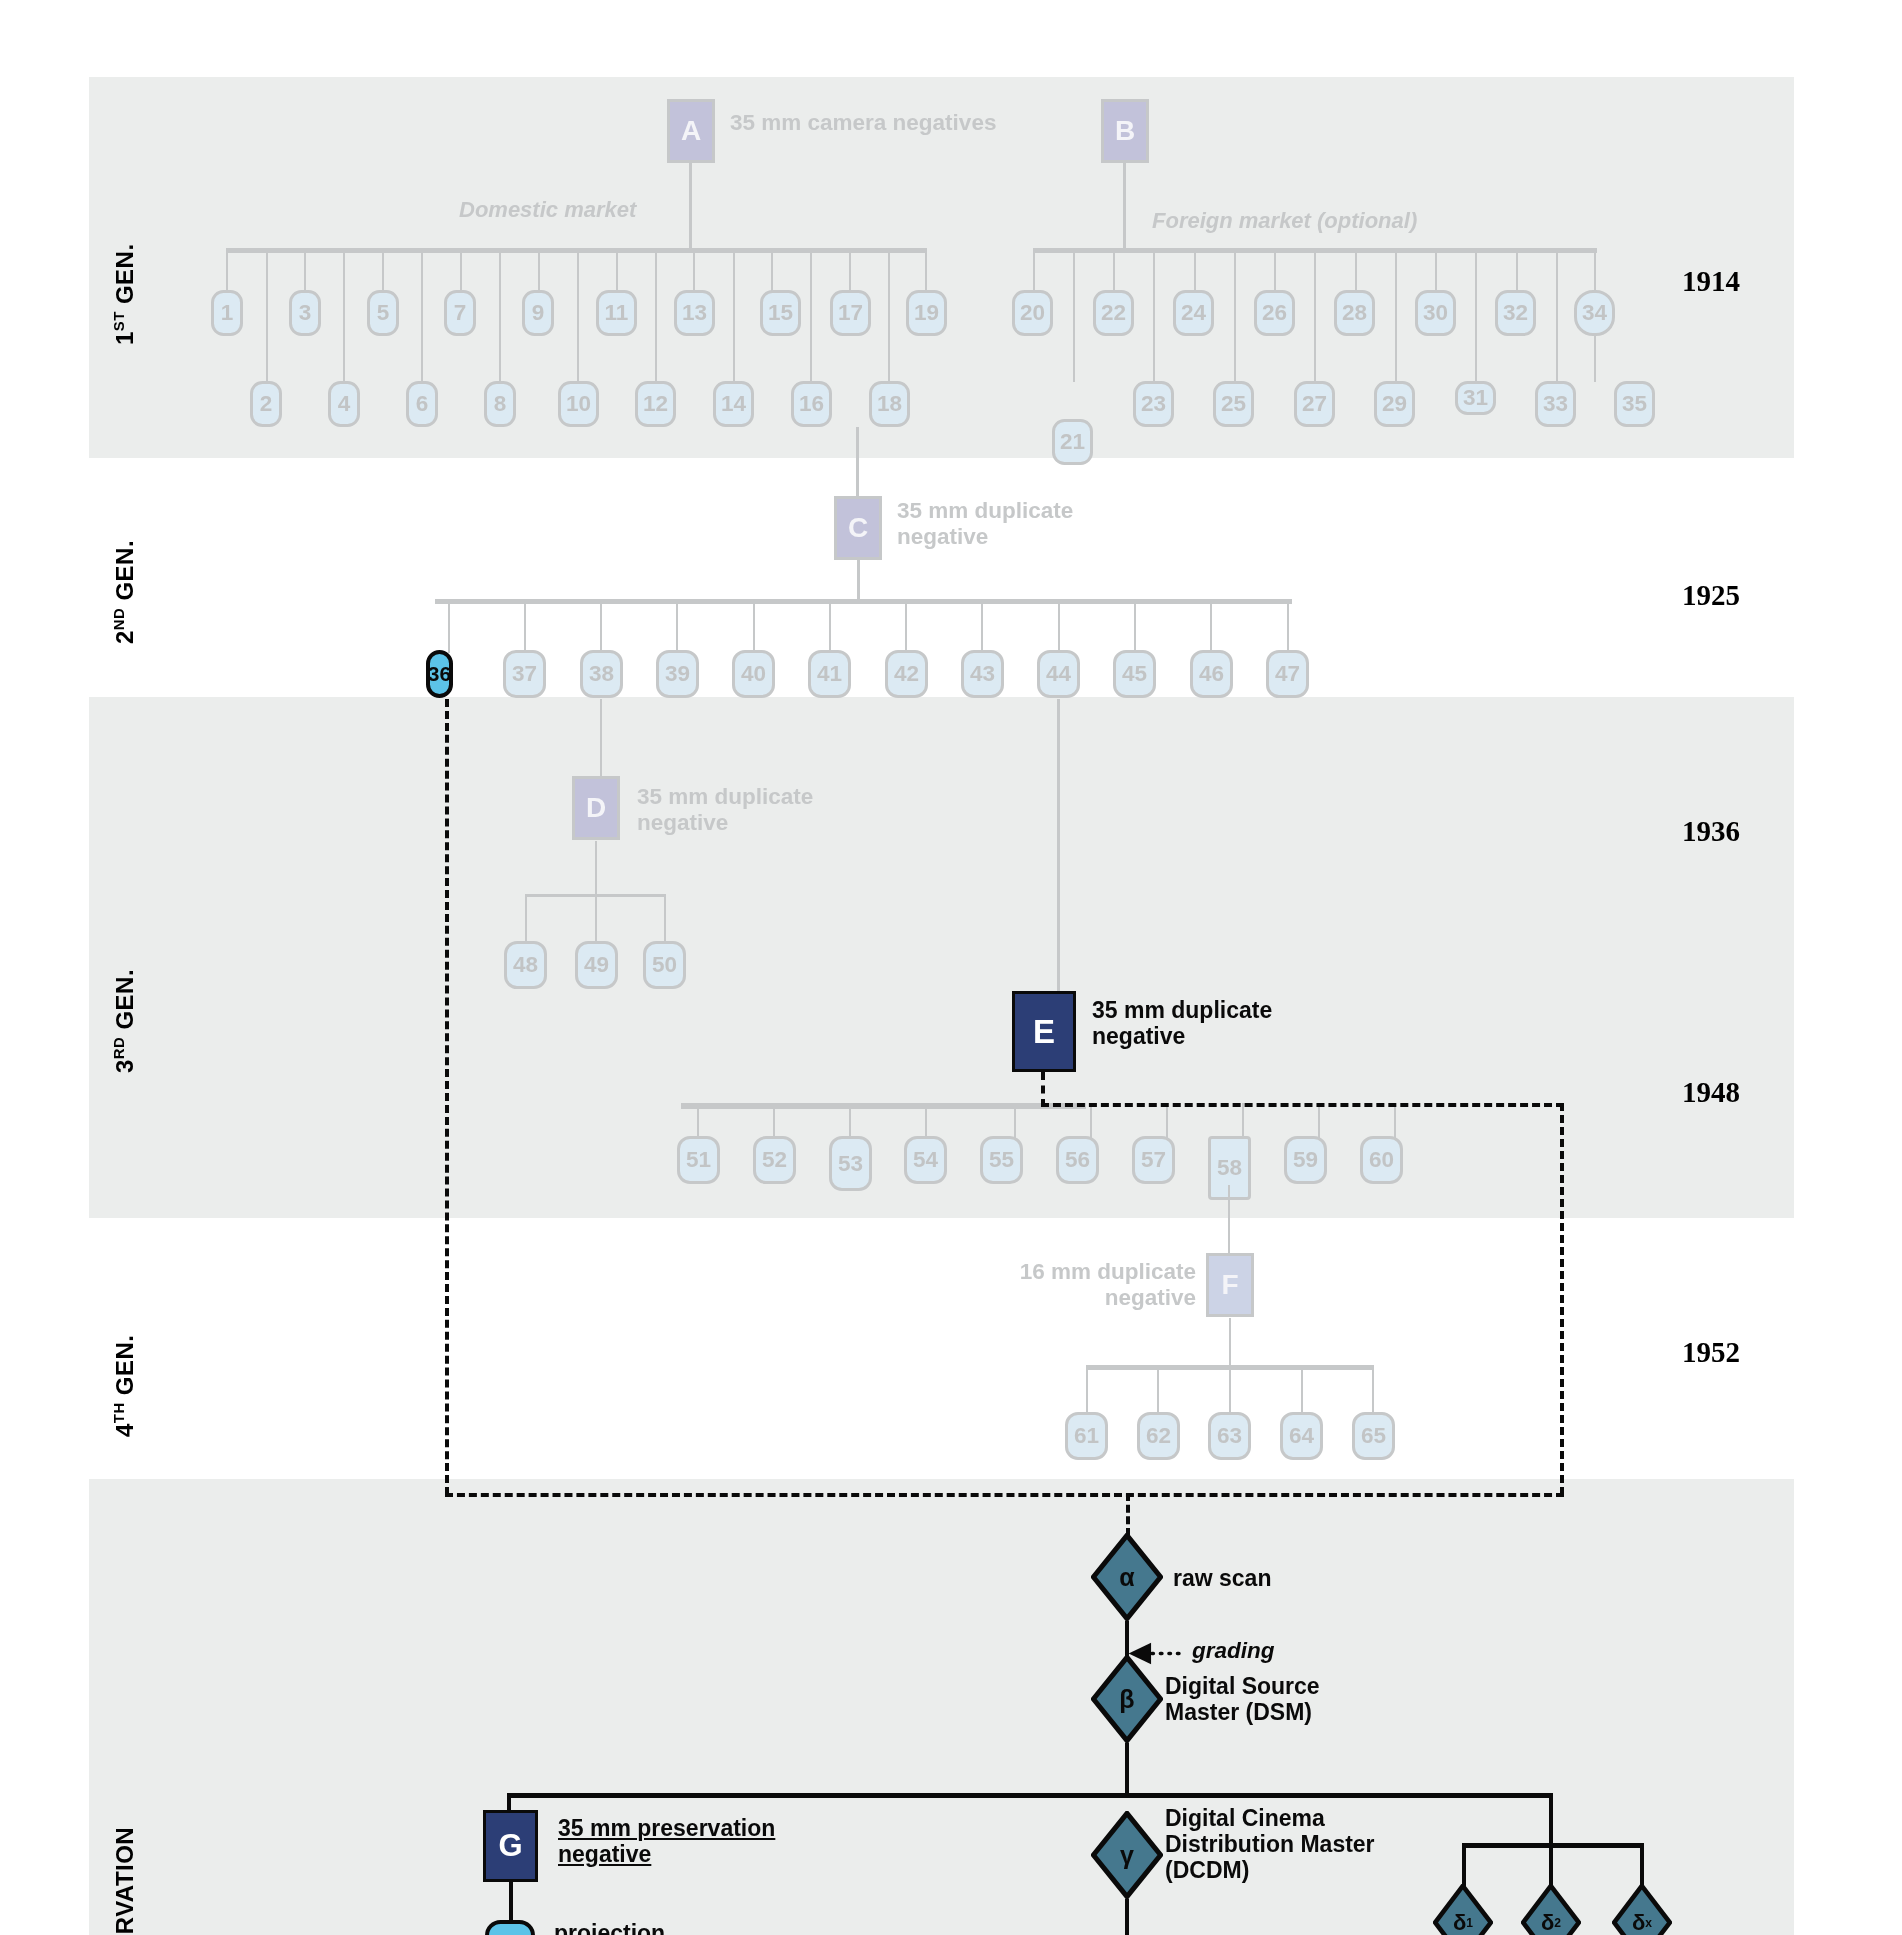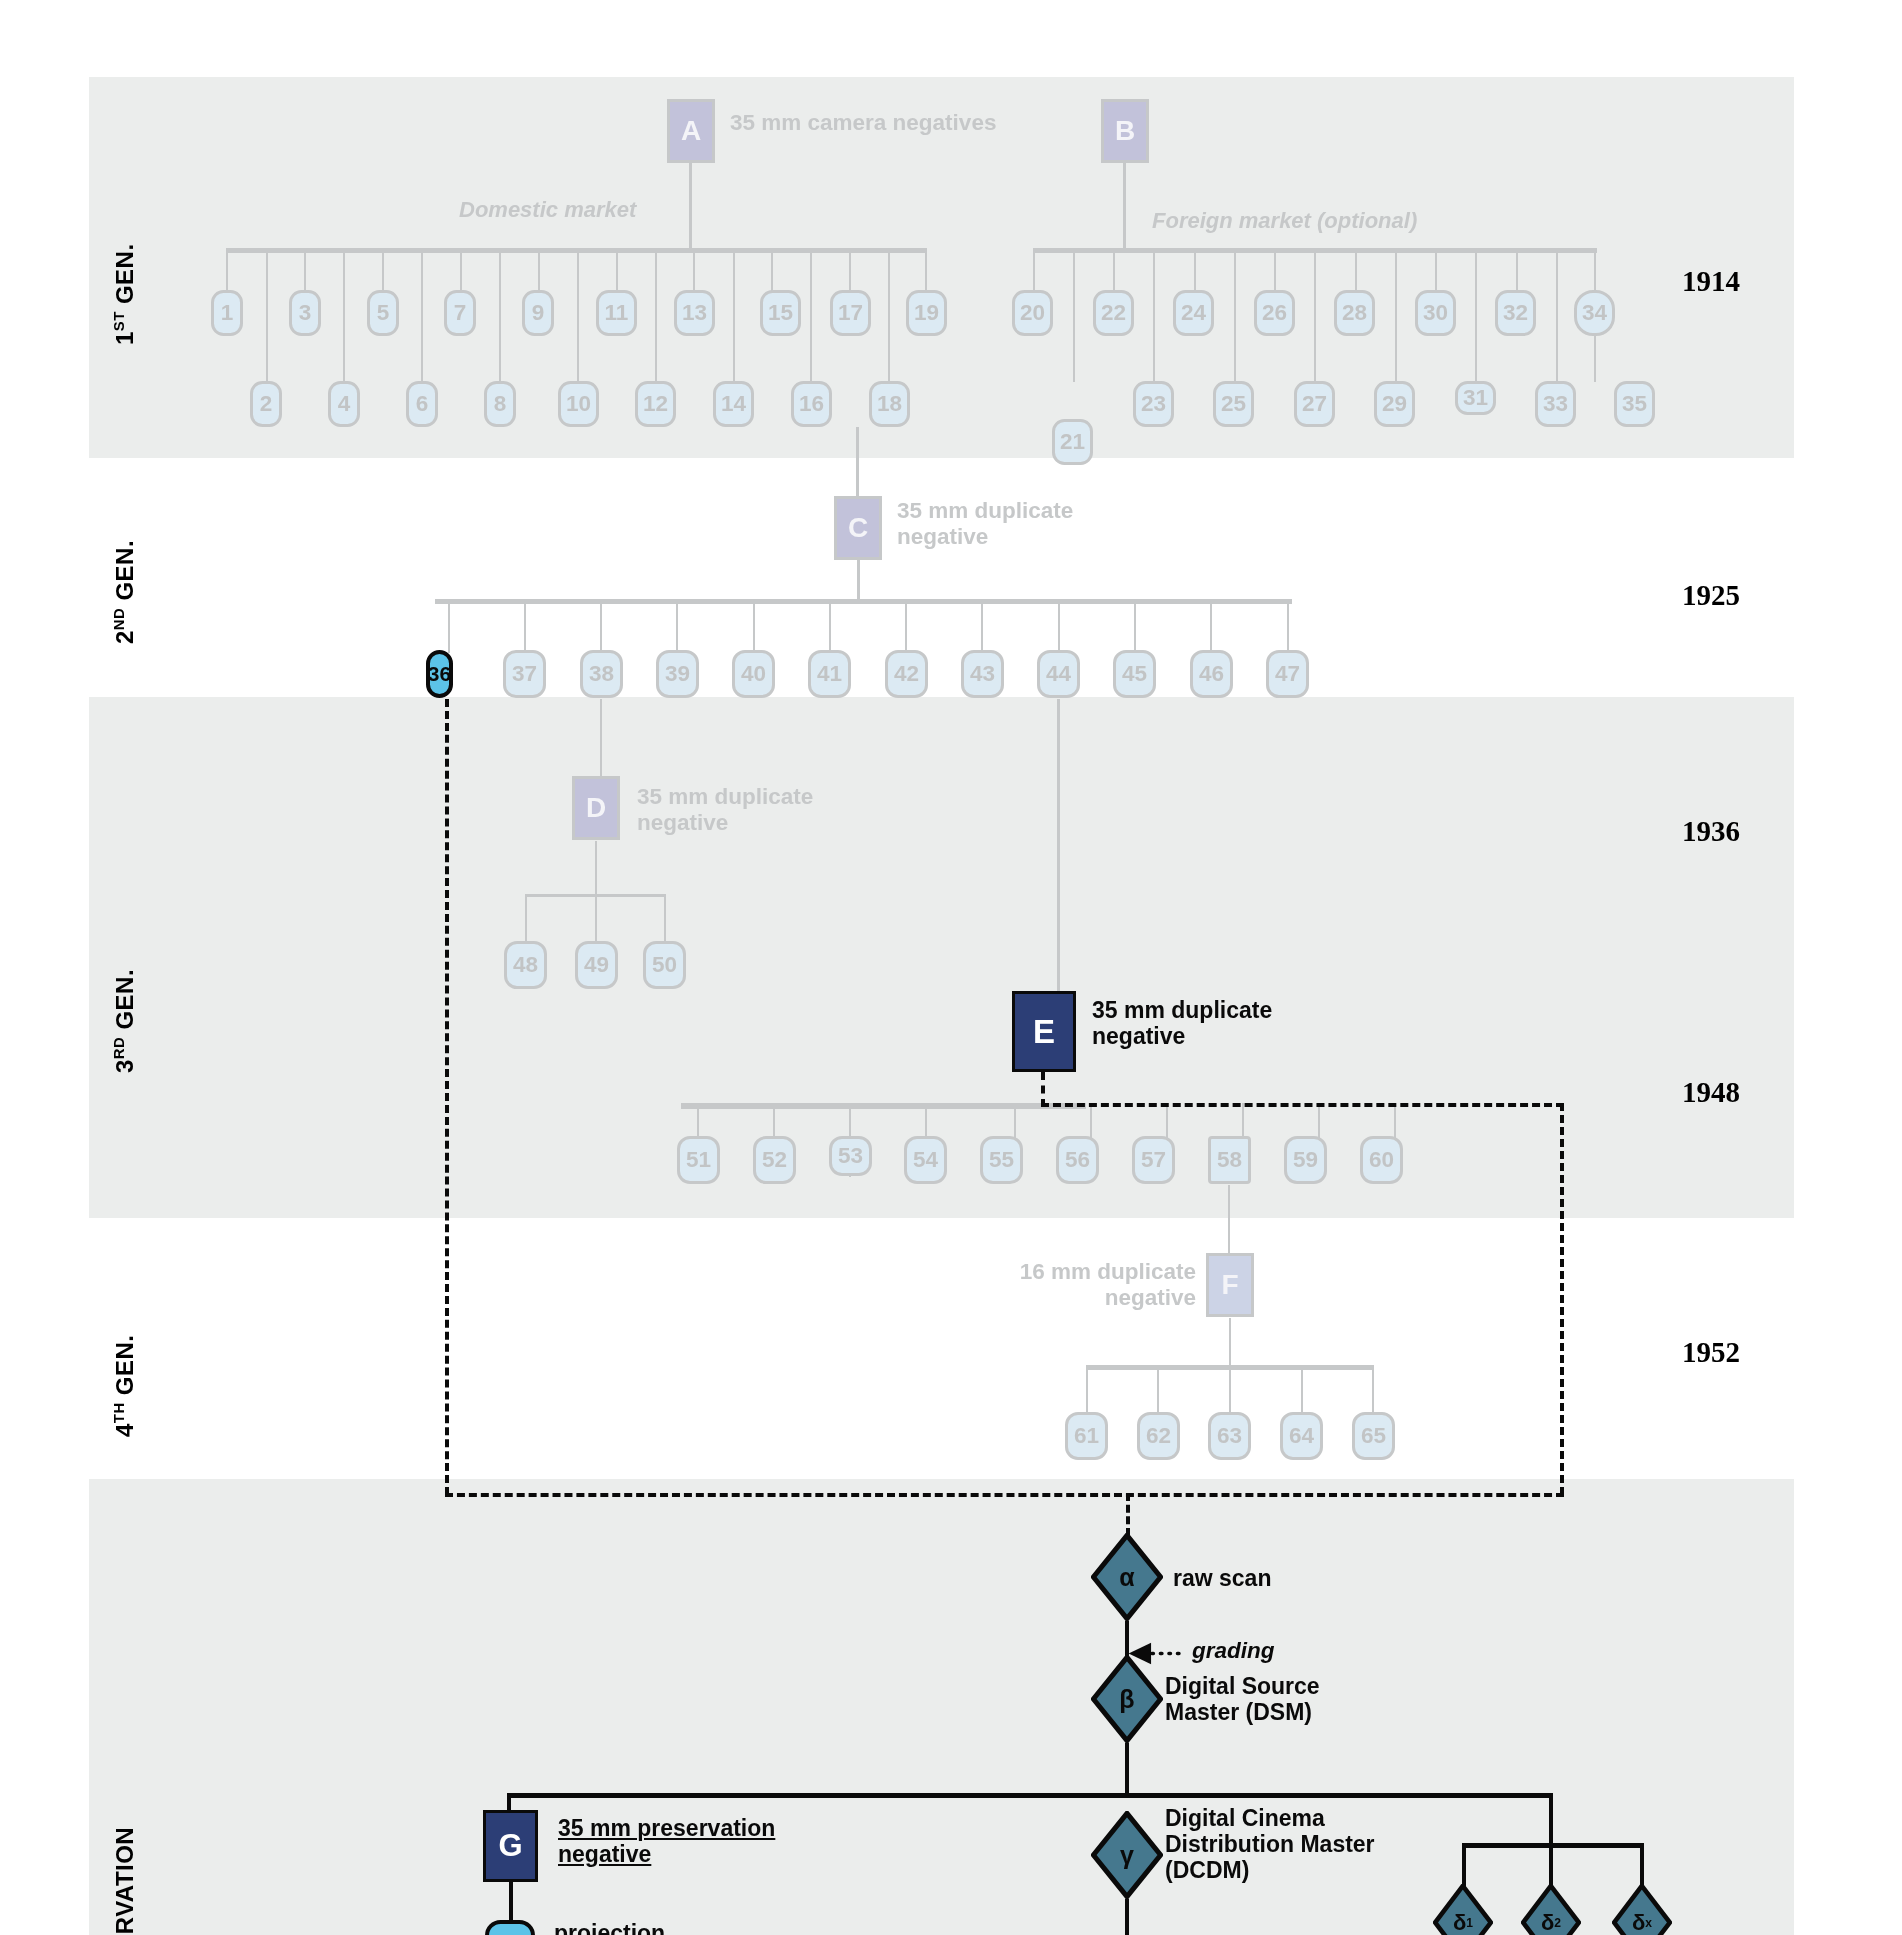--- a/index.html
+++ b/index.html
@@ -261,26 +261,26 @@
   <div class="ln" style="left:925px;top:1103px;width:2.3px;height:74px;"></div>
   <div class="ln" style="left:1014px;top:1103px;width:2.3px;height:74px;"></div>
   <div class="ln" style="left:1090px;top:1103px;width:2.3px;height:74px;"></div>
   <div class="ln" style="left:1166px;top:1103px;width:2.3px;height:74px;"></div>
   <div class="ln" style="left:1242px;top:1103px;width:2.3px;height:74px;"></div>
   <div class="ln" style="left:1318px;top:1103px;width:2.3px;height:74px;"></div>
   <div class="ln" style="left:1394px;top:1103px;width:2.3px;height:74px;"></div>
 
   <div class="posnode faded" style="left:677px;top:1136px;width:43px;height:48px;border-radius:13px;font-size:22.5px;">51</div>
   <div class="posnode faded" style="left:753px;top:1136px;width:43px;height:48px;border-radius:13px;font-size:22.5px;">52</div>
-  <div class="posnode faded" style="left:829px;top:1136px;width:43px;height:40px;border-radius:13px;font-size:22.5px;">53</div>
+  <div class="posnode faded" style="left:829px;top:1136px;width:43px;height:55px;border-radius:13px;font-size:22.5px;">53</div>
   <div class="posnode faded" style="left:904px;top:1136px;width:43px;height:48px;border-radius:13px;font-size:22.5px;">54</div>
   <div class="posnode faded" style="left:980px;top:1136px;width:43px;height:48px;border-radius:13px;font-size:22.5px;">55</div>
   <div class="posnode faded" style="left:1056px;top:1136px;width:43px;height:48px;border-radius:13px;font-size:22.5px;">56</div>
   <div class="posnode faded" style="left:1132px;top:1136px;width:43px;height:48px;border-radius:13px;font-size:22.5px;">57</div>
-  <div class="posnode faded" style="left:1208px;top:1136px;width:43px;height:48px;border-radius:4px;font-size:22.5px;">58</div>
+  <div class="posnode faded" style="left:1208px;top:1136px;width:43px;height:64px;border-radius:4px;font-size:22.5px;">58</div>
   <div class="posnode faded" style="left:1284px;top:1136px;width:43px;height:48px;border-radius:13px;font-size:22.5px;">59</div>
   <div class="posnode faded" style="left:1360px;top:1136px;width:43px;height:48px;border-radius:13px;font-size:22.5px;">60</div>
 
   <div class="ln" style="left:1228px;top:1185px;width:2.3px;height:77px;"></div>
   <div class="negbox faded2" style="left:1206px;top:1253px;width:48px;height:64px;font-size:28px;">F</div>
   <div class="tx faded rt" style="left:929px;top:1259px;width:267px;font-size:22.5px;">16 mm duplicate
 negative</div>
 
   <div class="ln" style="left:1229px;top:1318px;width:2.3px;height:50px;"></div>
   <div class="ln" style="left:1086px;top:1365px;width:288px;height:4.6px;"></div>

